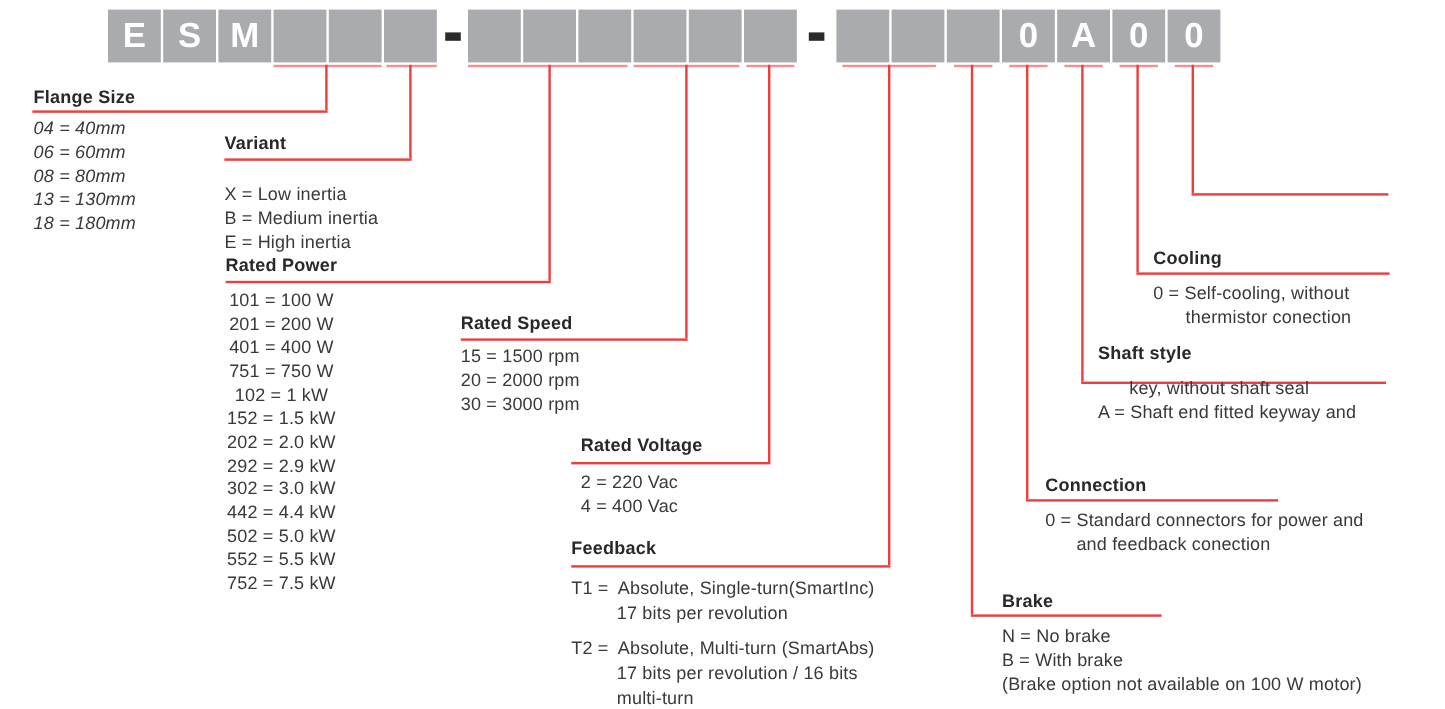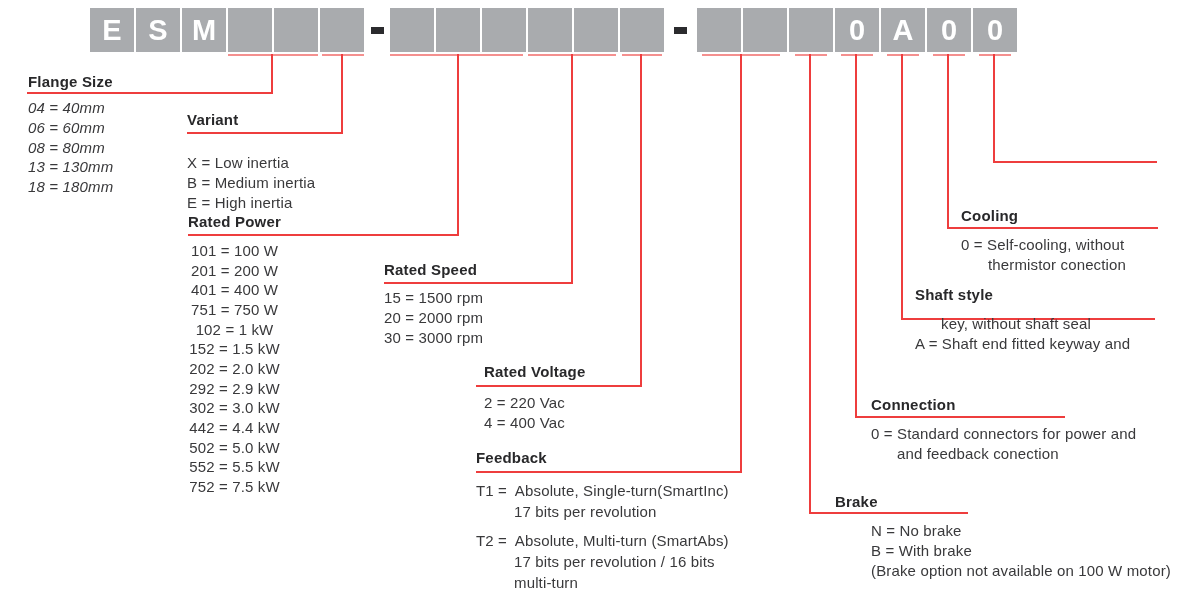--- a/index.html
+++ b/index.html
@@ -20,21 +20,21 @@
   .sec-title{font-weight:bold;font-size:15px;line-height:18px;color:#28282a;letter-spacing:.2px;white-space:pre;}
   .sec-body{font-size:15px;letter-spacing:.15px;}
   .ln{line-height:20px;white-space:pre;}
   .ln.gap{margin-top:8px;}
   .sec-flange-size{left:28px;top:73px;}   .sec-flange-size .sec-body{margin-top:7px;font-style:italic;}  .sec-flange-size .ln{line-height:19.8px;}
   .sec-variant{left:187px;top:111px;}     .sec-variant .sec-body{margin-top:24px;}
   .sec-rated-power{left:188px;top:213px;} .sec-rated-power .sec-body{margin-top:10px;} .sec-rated-power .ln{line-height:19.65px;text-align:center;}
   .sec-rated-speed{left:384px;top:261px;} .sec-rated-speed .sec-body{margin-top:9px;}
   .sec-rated-voltage{left:484px;top:363px;}.sec-rated-voltage .sec-body{margin-top:12px;}
   .sec-feedback{left:476px;top:449px;}    .sec-feedback .sec-body{margin-top:13px;}    .sec-feedback .ln{line-height:21px;} .sec-feedback .cont{padding-left:38px;}
-  .sec-brake{left:835px;top:493px;}       .sec-brake .sec-body{margin-top:10px;margin-left:36px;}
+  .sec-brake{left:835px;top:493px;}       .sec-brake .sec-body{margin-top:10px;}
   .sec-connection{left:871px;top:396px;}  .sec-connection .sec-body{margin-top:10px;}  .sec-connection .cont{padding-left:26px;}
   .sec-shaft-style{left:915px;top:286px;} .sec-shaft-style .sec-body{margin-top:10px;} .sec-shaft-style .cont{padding-left:26px;}
   .sec-cooling{left:961px;top:207px;}     .sec-cooling .sec-body{margin-top:10px;}     .sec-cooling .cont{padding-left:27px;}
   .sec-special-options{left:1005px;top:141px;}.sec-special-options .sec-body{margin-top:10px;}
 </style>
 </head>
 <body>
 
 <div class="canvas">
 

